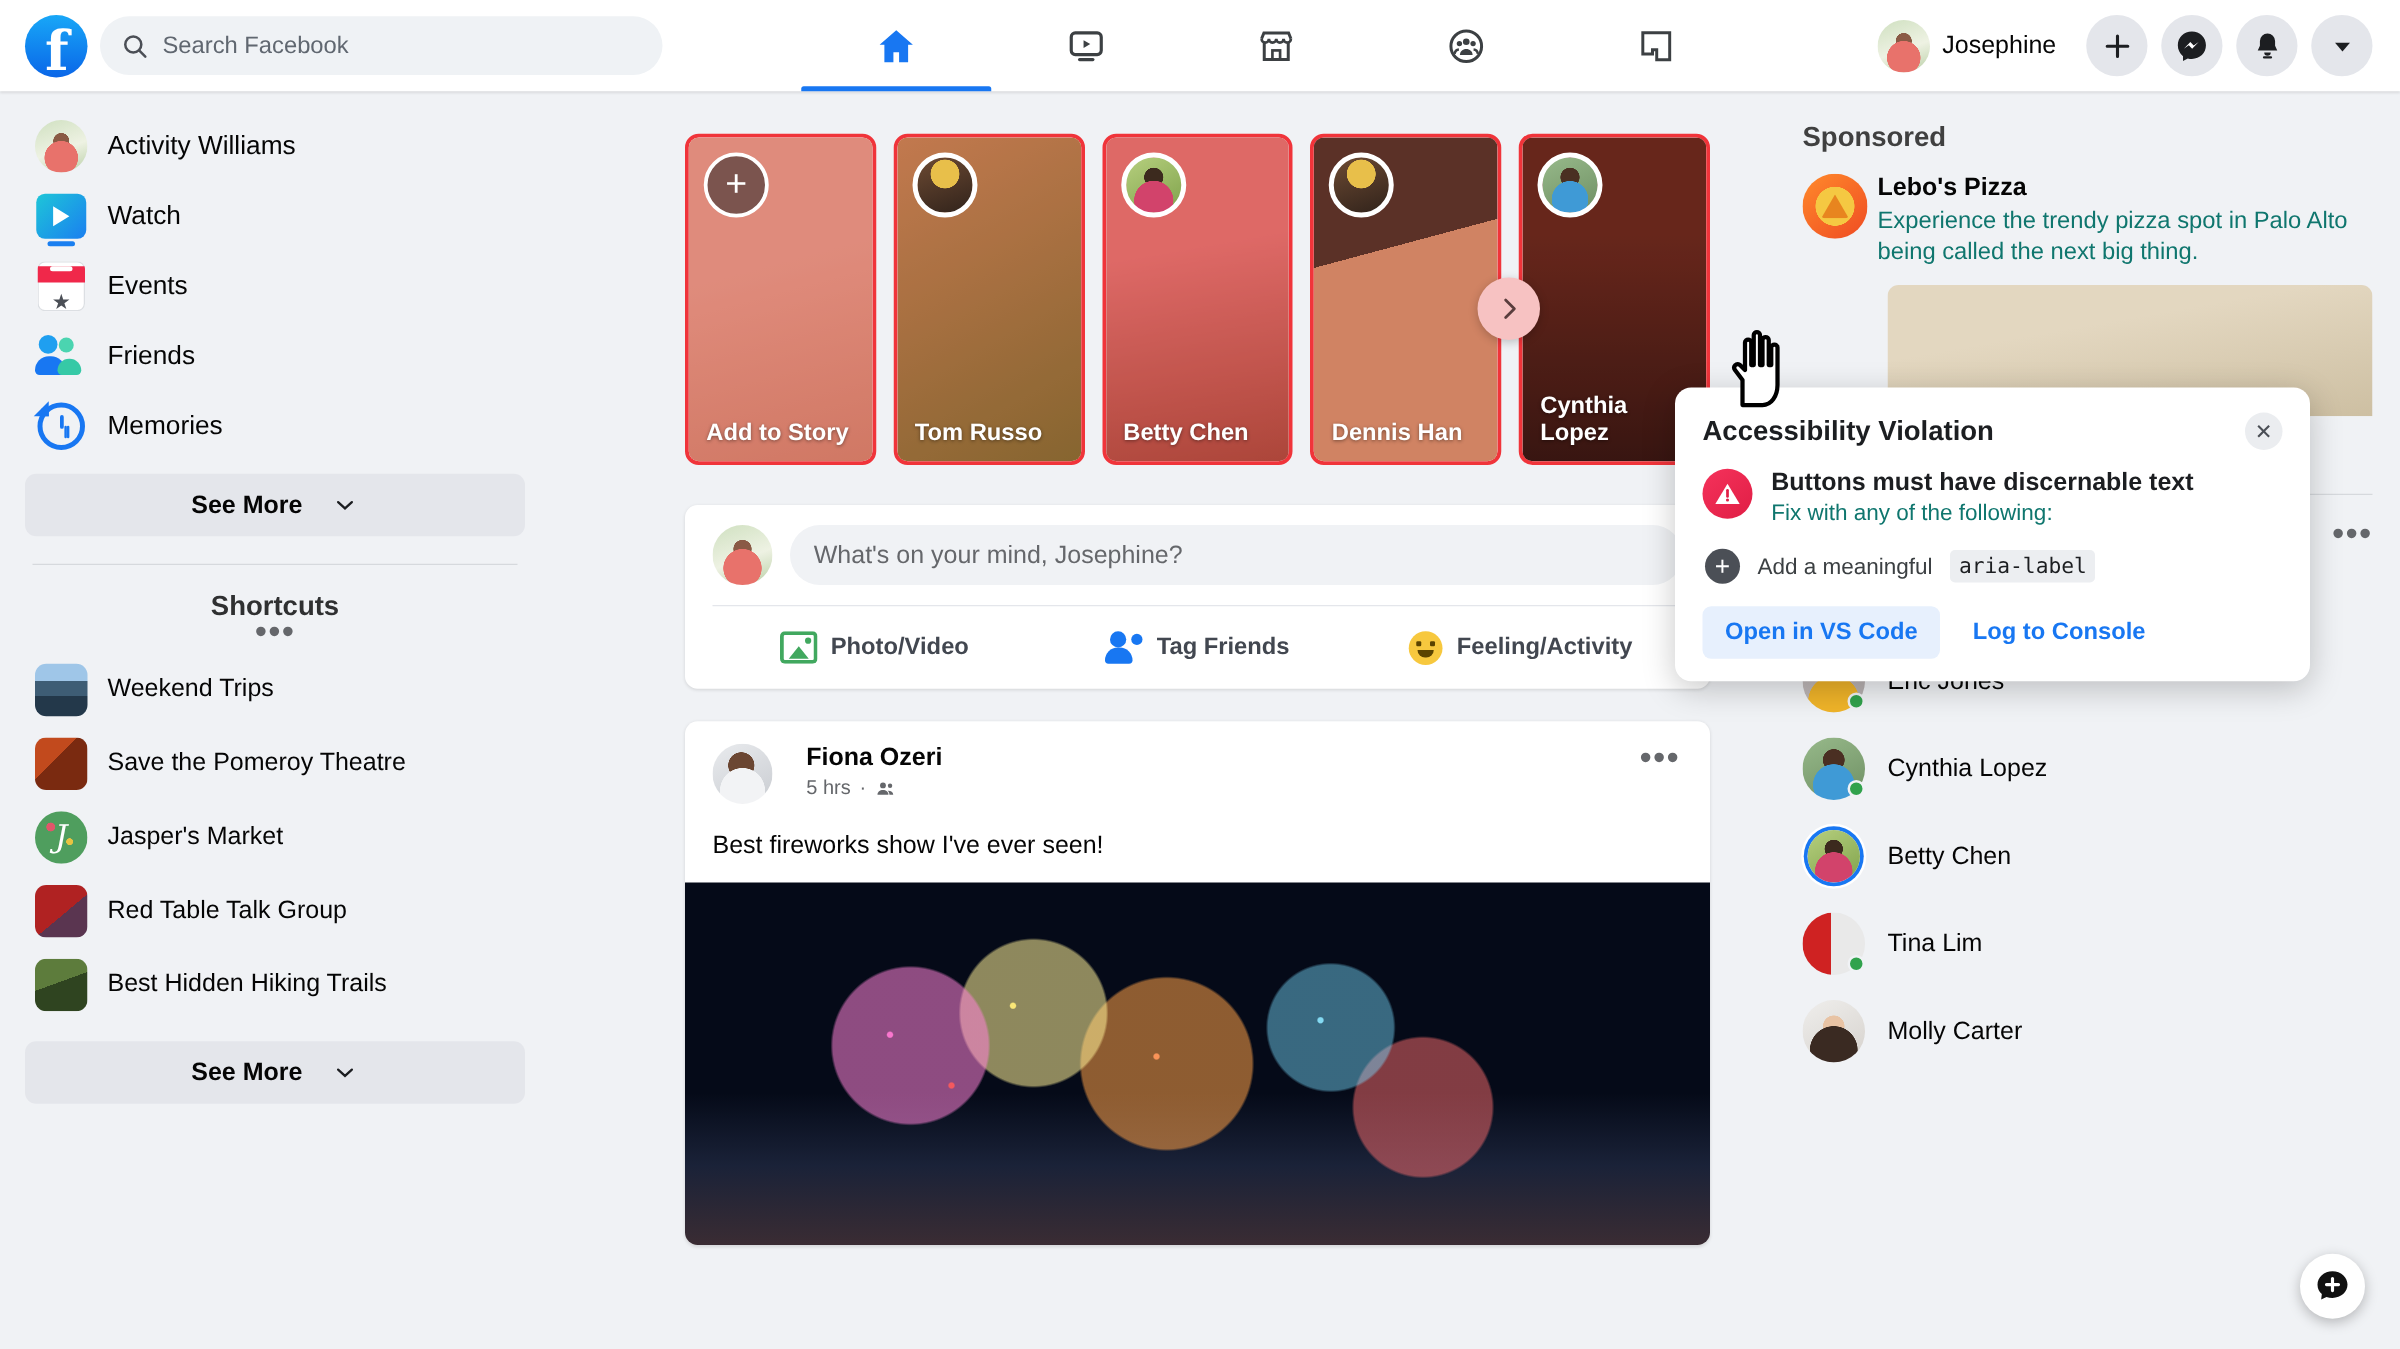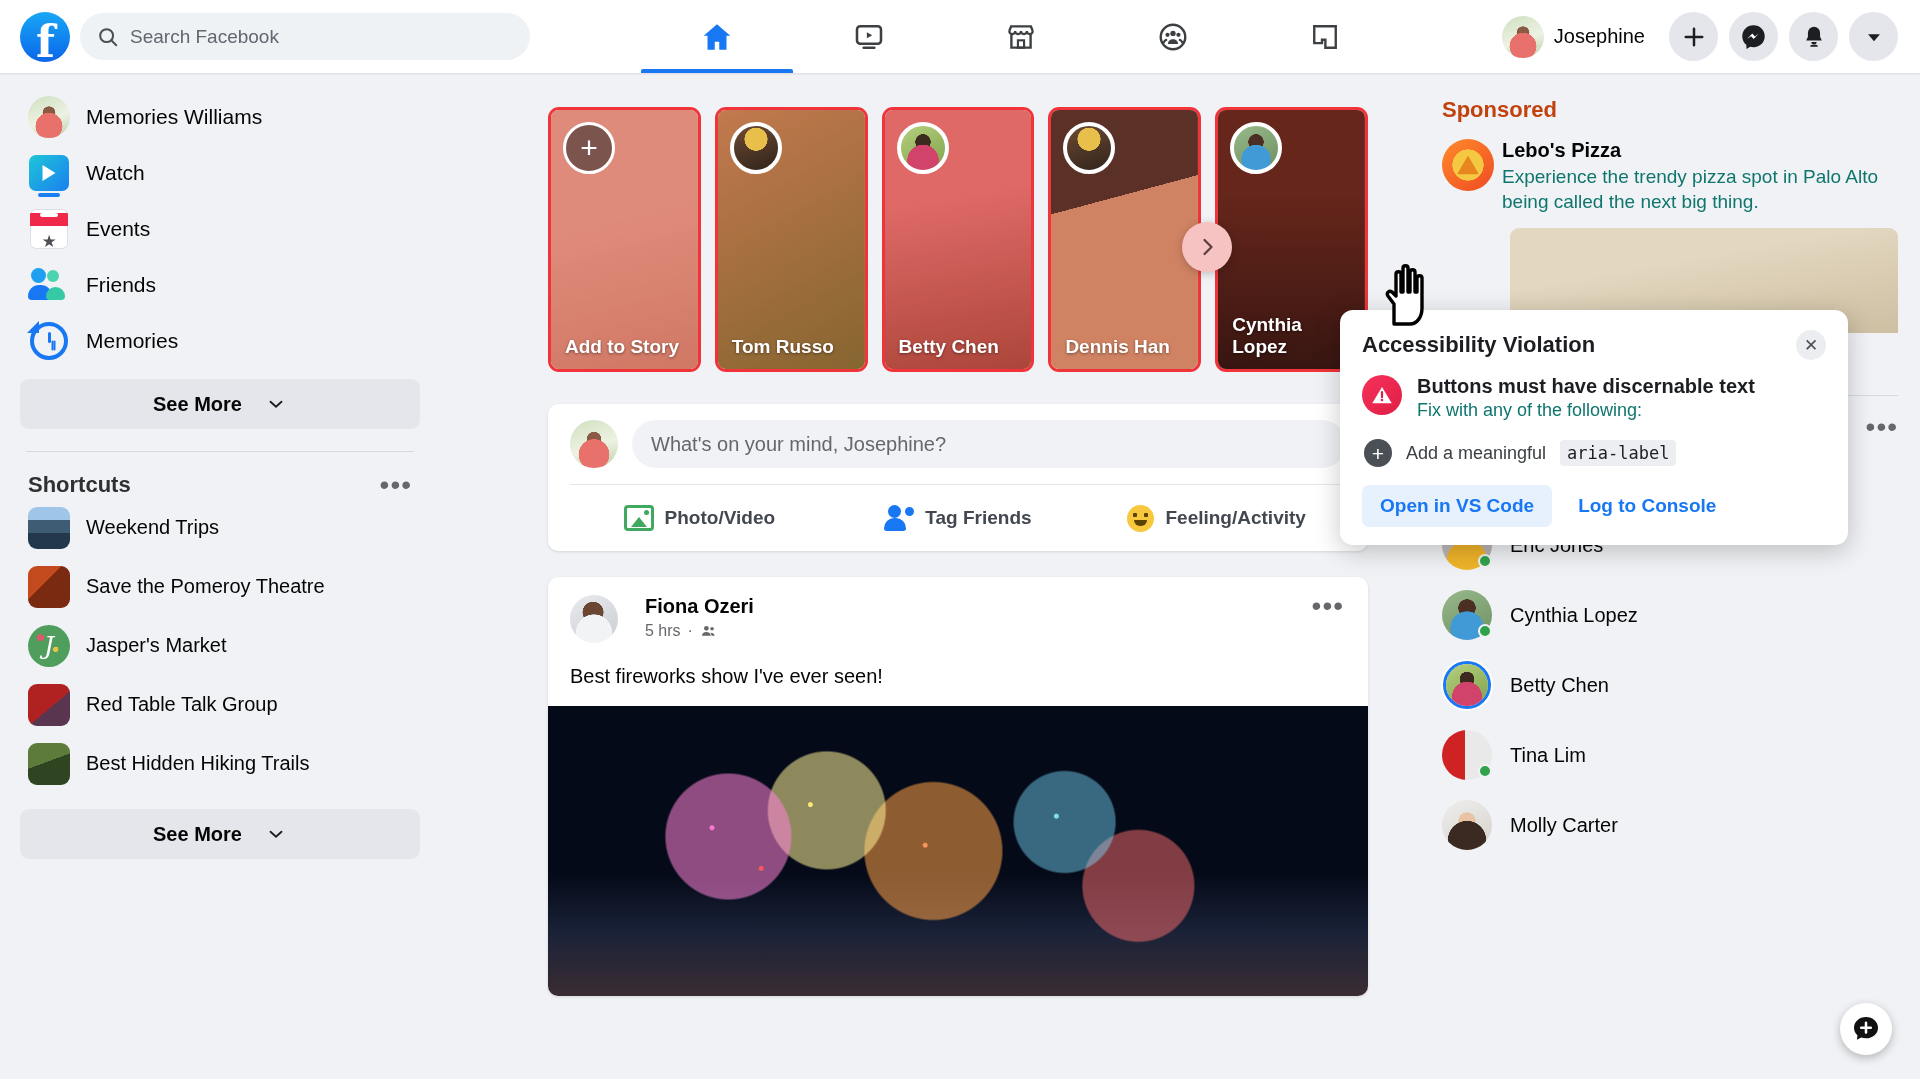--- a/index.html
+++ b/index.html
@@ -100,21 +100,21 @@
   .ic-mem::after { content:""; position:absolute; left:14px; top:6px; width:2.5px; height:11px; background:#1877f2; border-radius:2px; box-shadow: 3px 8px 0 -0.5px #1877f2, 5px 8px 0 -0.5px #1877f2; }
   .ic-mem::before { content:""; position:absolute; left:-7px; top:-5px; border:6px solid transparent; border-right-color:#1877f2; border-bottom-color:#1877f2; }
 
   .see-more {
     height: 50px; margin: 10px 0 0 0; background: #e4e6eb; border-radius: 9px;
     display: flex; align-items: center; justify-content: center; gap: 23px; cursor: pointer;
   }
   .see-more .lbl { font-size: 20px; font-weight: 600; }
   .divider { height: 1px; background: #d6d9dd; margin: 22px 6px 20px 6px; }
 
-  .sc-head { display: flex; align-items: center; justify-content: space-between; padding: 0 8px; margin-bottom: 0; }
+  .sc-head { display: flex; align-items: center; justify-content: space-between; padding: 0 8px; margin-bottom: 10px; flex-direction: column; }
   .sc-head .t { font-size: 22px; font-weight: 700; color: #2f3031; }
   .dots { color: #65676b; font-size: 28px; line-height: 14px; letter-spacing: 1px; cursor: pointer; }
 
   .sc-row { display:flex; align-items:center; gap:16px; height:59px; padding:0 8px; border-radius:8px; cursor:pointer; }
   .sc-thumb { width: 42px; height: 42px; border-radius: 9px; flex:none; background-size: cover; }
   .sc-row .lbl { font-size: 20px; }
 
   .th-pom  { background: linear-gradient(135deg,#c24a1d 0 40%, #7a2a10 40% 100%), radial-gradient(circle at 30% 60%, #e86c2b 0 28%, transparent 29%); }
   .th-week { background: linear-gradient(180deg,#9fc6e8 0 32%, #3e5d75 32% 62%, #23384a 62% 100%); }
   .th-jasp { border-radius:50%; background: radial-gradient(circle at 30% 30%, #e0566a 0 8%, transparent 9%), radial-gradient(circle at 66% 58%, #e8c341 0 7%, transparent 8%), #4f9e5e; position: relative; }
@@ -199,21 +199,21 @@
       radial-gradient(circle at 22% 45%, rgba(255,130,215,.55) 0 62px, transparent 64px),
       radial-gradient(circle at 34% 36%, rgba(255,240,150,.55) 0 58px, transparent 60px),
       radial-gradient(circle at 47% 50%, rgba(255,160,70,.55) 0 68px, transparent 70px),
       radial-gradient(circle at 63% 40%, rgba(120,220,255,.45) 0 50px, transparent 52px),
       radial-gradient(circle at 72% 62%, rgba(255,110,110,.5) 0 55px, transparent 57px),
       linear-gradient(180deg,#050a18 0 58%, #1a2238 78%, #3a2c33 100%);
   }
 
   
   .rail { position: absolute; top: 73px; left: 1420px; width: 500px; height: 1006px; padding: 24px 22px 0 22px; overflow: hidden; }
-  .rail-title { font-size: 22px; font-weight: 700; color: #c2410c; }
+  .rail-title { font-size: 22px; font-weight: 700; color: #404040; }
   .spon { display: flex; gap: 8px; margin-top: 16px; }
   .spon-logo { width: 52px; height: 52px; border-radius: 50%; flex: none;
     background: radial-gradient(circle at 50% 50%, #f5c842 0 42%, transparent 43%), linear-gradient(140deg,#ff8a2b,#ef4b23); position: relative; }
   .spon-logo::after { content:""; position:absolute; left:50%; top:50%; transform:translate(-50%,-50%);
     width:0;height:0;border-left:11px solid transparent;border-right:11px solid transparent;border-bottom:19px solid #e8851f; border-radius:3px; }
   .spon-name { font-size: 20px; font-weight: 600; }
   .spon-desc { font-size: 19px; color: #0f766e; line-height: 1.3; margin-top: 3px; }
   .spon-img { height: 105px; margin: 14px 0 0 68px; border-radius: 9px 9px 0 0;
     background: linear-gradient(170deg,#e3d7c0 0 35%, #cdbfa2 100%),
       radial-gradient(circle at 22% 55%, #e8622e 0 32px, transparent 34px),
@@ -352,21 +352,21 @@
       </div>
     </div>
   </div>
 
   <div class="sidebar">
 
     <div class="side-row">
       <div class="side-icon">
         <div class="ava ava-jo" style="width:42px;height:42px;"></div>
       </div>
-      <span class="lbl">Memories Williams</span>
+      <span class="lbl">Activity Williams</span>
     </div>
 
     <div class="side-row">
       <div class="side-icon">
           <div class="ic-watch"></div>
         </div>
       <span class="lbl">Watch</span>
     </div>
 
     <div class="side-row">

